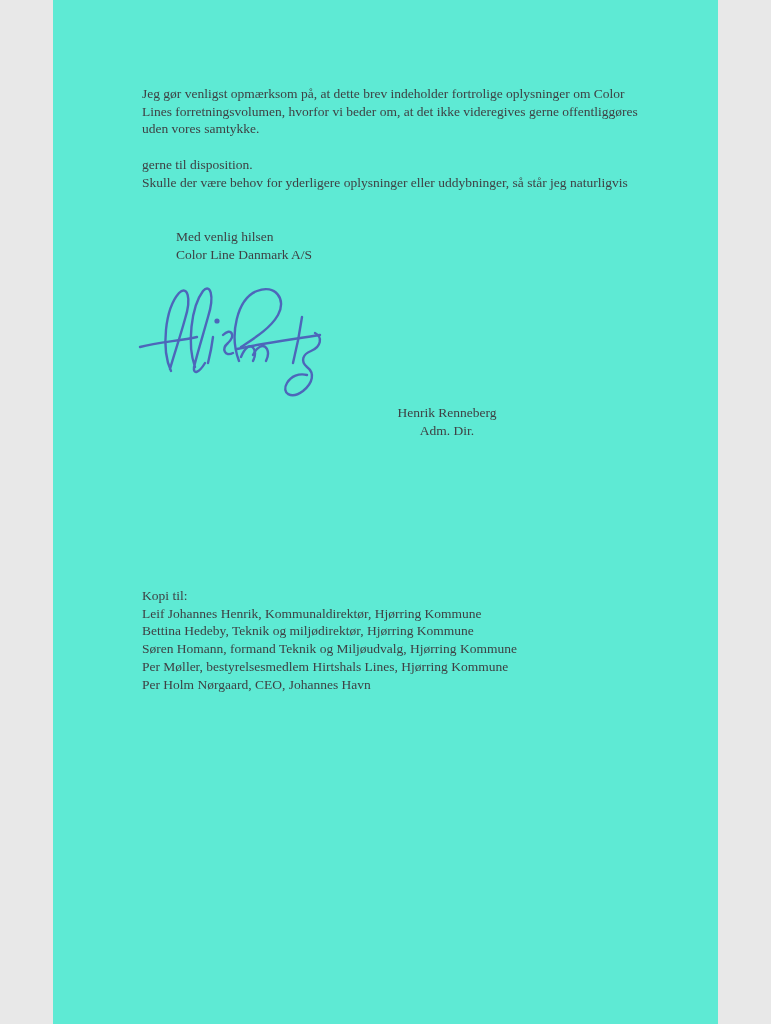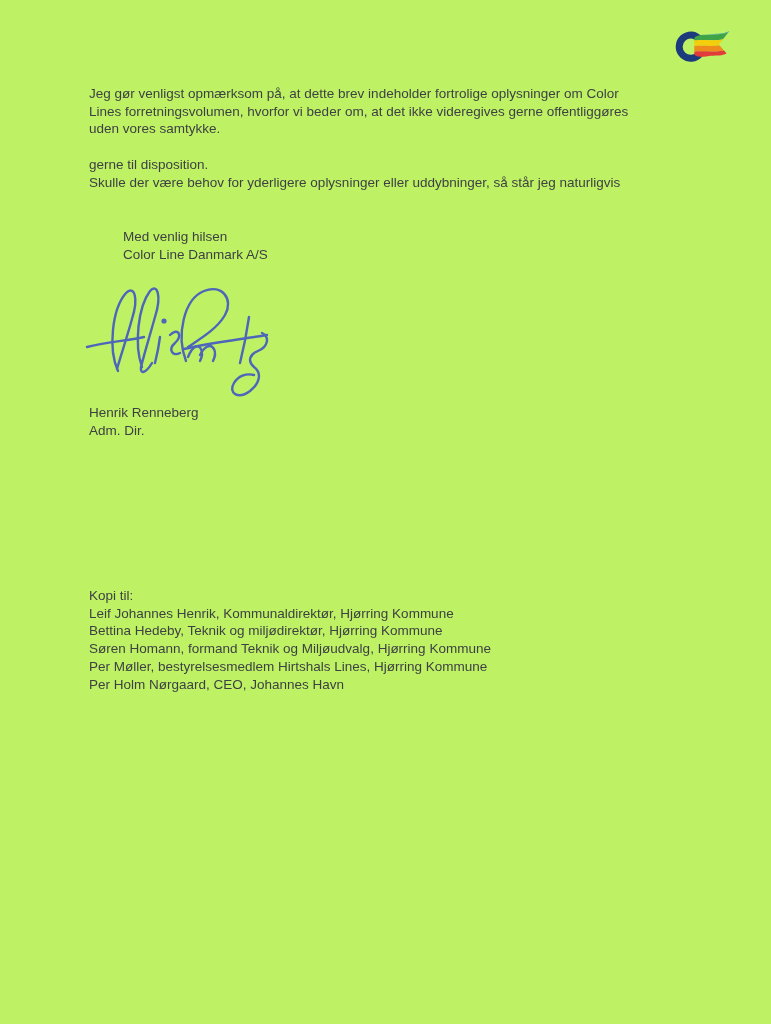--- a/index.html
+++ b/index.html
@@ -3,25 +3,25 @@
 <meta charset="utf-8">
 <title>Letter</title>
 <style>
   html, body {
     margin: 0;
     padding: 0;
     background: #e8e8e8;
   }
   .page {
     position: relative;
-    width: 771px;
+    width: 665px;
     height: 1024px;
     margin: 0 auto;
-    background: #bef264;
-    font-family: Liberation Sans, sans-serif;
+    background: #5eead4;
+    font-family: Liberation Serif, serif;
     font-size: 13.5px;
     line-height: 17.7px;
     color: #3e4144;
     overflow: hidden;
   }
   .abs { position: absolute; }
   .textblock { left: 89px; width: 610px; }
   .line { white-space: pre; }
   .logo-wrap {
     left: 674px;
@@ -90,21 +90,21 @@
         <path d="M102 78 C 92 52, 100 16, 120 8 C 138 1, 150 16, 141 32 C 133 46, 116 56, 104 64"></path>
         <path d="M104 74 C 108 64, 114 60, 117 66 C 119 70, 118 74, 116 78"></path>
         <path d="M116 72 C 120 64, 126 60, 130 66 C 132 70, 131 74, 129 78"></path>
         <path d="M100 66 C 126 60, 152 57, 183 52"></path>
         <path d="M165 34 C 163 48, 160 64, 156 80"></path>
         <path d="M178 50 C 186 54, 184 64, 174 68 C 166 71, 163 78, 170 84 C 178 90, 176 100, 166 108 C 154 117, 144 110, 150 100 C 154 93, 162 90, 170 92"></path>
       </g>
     </svg>
   </div>
 
-  <div class="abs textblock" style="top:404px;">
+  <div class="abs textblock" style="top:404px;text-align:center;">
     <div class="line">Henrik Renneberg</div>
     <div class="line">Adm. Dir.</div>
   </div>
 
   <div class="abs textblock" style="top:587px;">
     <div class="line">Kopi til:</div>
     <div class="line">Leif Johannes Henrik, Kommunaldirektør, Hjørring Kommune</div>
     <div class="line">Bettina Hedeby, Teknik og miljødirektør, Hjørring Kommune</div>
     <div class="line">Søren Homann, formand Teknik og Miljøudvalg, Hjørring Kommune</div>
     <div class="line">Per Møller, bestyrelsesmedlem Hirtshals Lines, Hjørring Kommune</div>

